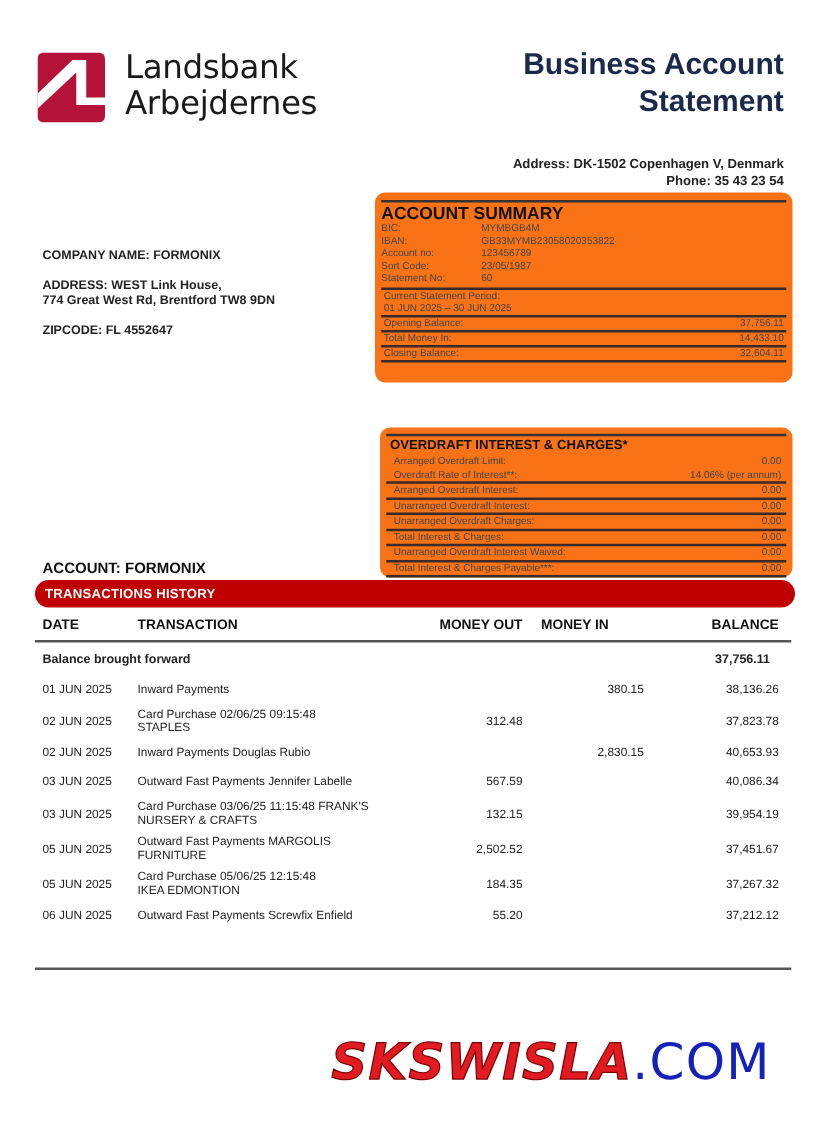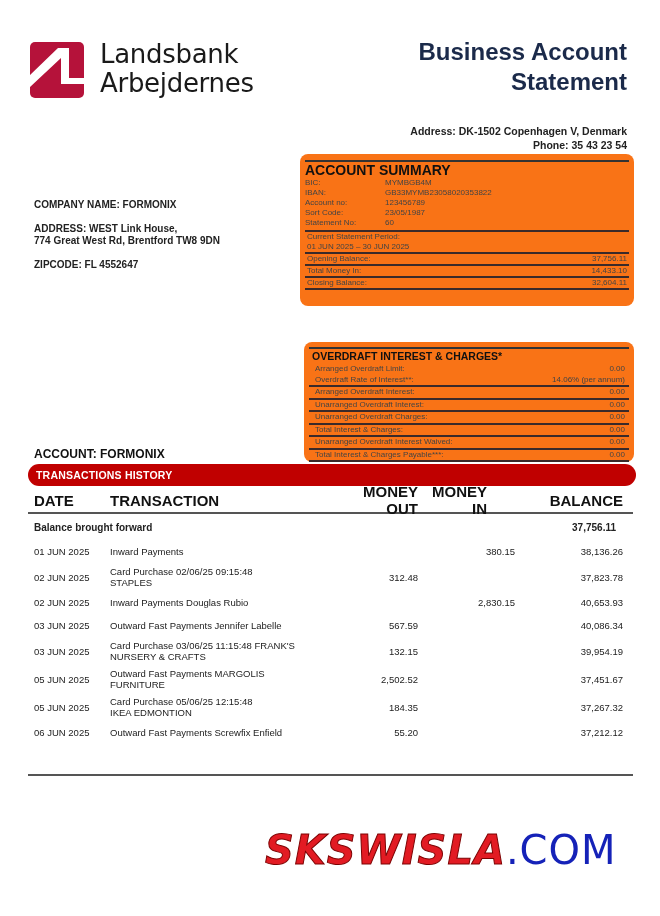--- a/index.html
+++ b/index.html
@@ -28,21 +28,21 @@
     .rowline { display: flex; justify-content: space-between; font-size: 8px; line-height: 10px; color: #444; border-bottom: 2px solid #3a2a2a; padding: 0 2px 0 2px; }
     .rowline.top { border-top: 2px solid #3a2a2a; flex-direction: column; }
     .od-box .plain { display: flex; justify-content: space-between; font-size: 8px; line-height: 11px; color: #444; padding: 0 4px 0 6px; }
     .od-box .rowline { padding: 0 4px 0 6px; line-height: 10.5px; gap: 44px; }
 
     
     .account-label { position: absolute; left: 34px; top: 447px; font-weight: bold; font-size: 12px; color: #111; }
     .tx-bar { position: absolute; left: 28px; top: 464px; width: 608px; height: 22px; background: #c00000; border-radius: 11px; }
     .tx-bar span { position: absolute; left: 8px; top: 5px; font-size: 10.5px; font-weight: bold; color: #fff; letter-spacing: 0.2px; text-align: right; }
     .tx-table { position: absolute; left: 28px; top: 488px; width: 605px; }
-    .tx-head { display: flex; height: 26px; align-items: center; font-weight: bold; font-size: 15px; color: #111; border-bottom: 2px solid #555; }
+    .tx-head { display: flex; height: 26px; align-items: center; font-weight: bold; font-size: 11px; color: #111; border-bottom: 2px solid #555; }
     .tx-row { display: flex; align-items: center; font-size: 9.5px; color: #222; }
     .c-date { width: 82px; padding-left: 6px; }
     .c-desc { width: 225px; line-height: 11px; }
     .c-out { width: 83px; text-align: right; }
     .c-in { width: 97px; text-align: right; }
     .c-bal { width: 114px; text-align: right; padding-right: 6px; }
     .tx-head .c-out { text-align: right; }
     .tx-head .c-in { text-align: right; padding-right: 28px; width: 97px; }
     .bf { height: 26px; font-weight: bold; font-size: 10px; }
     .bf .c-desc { width: 300px; }

